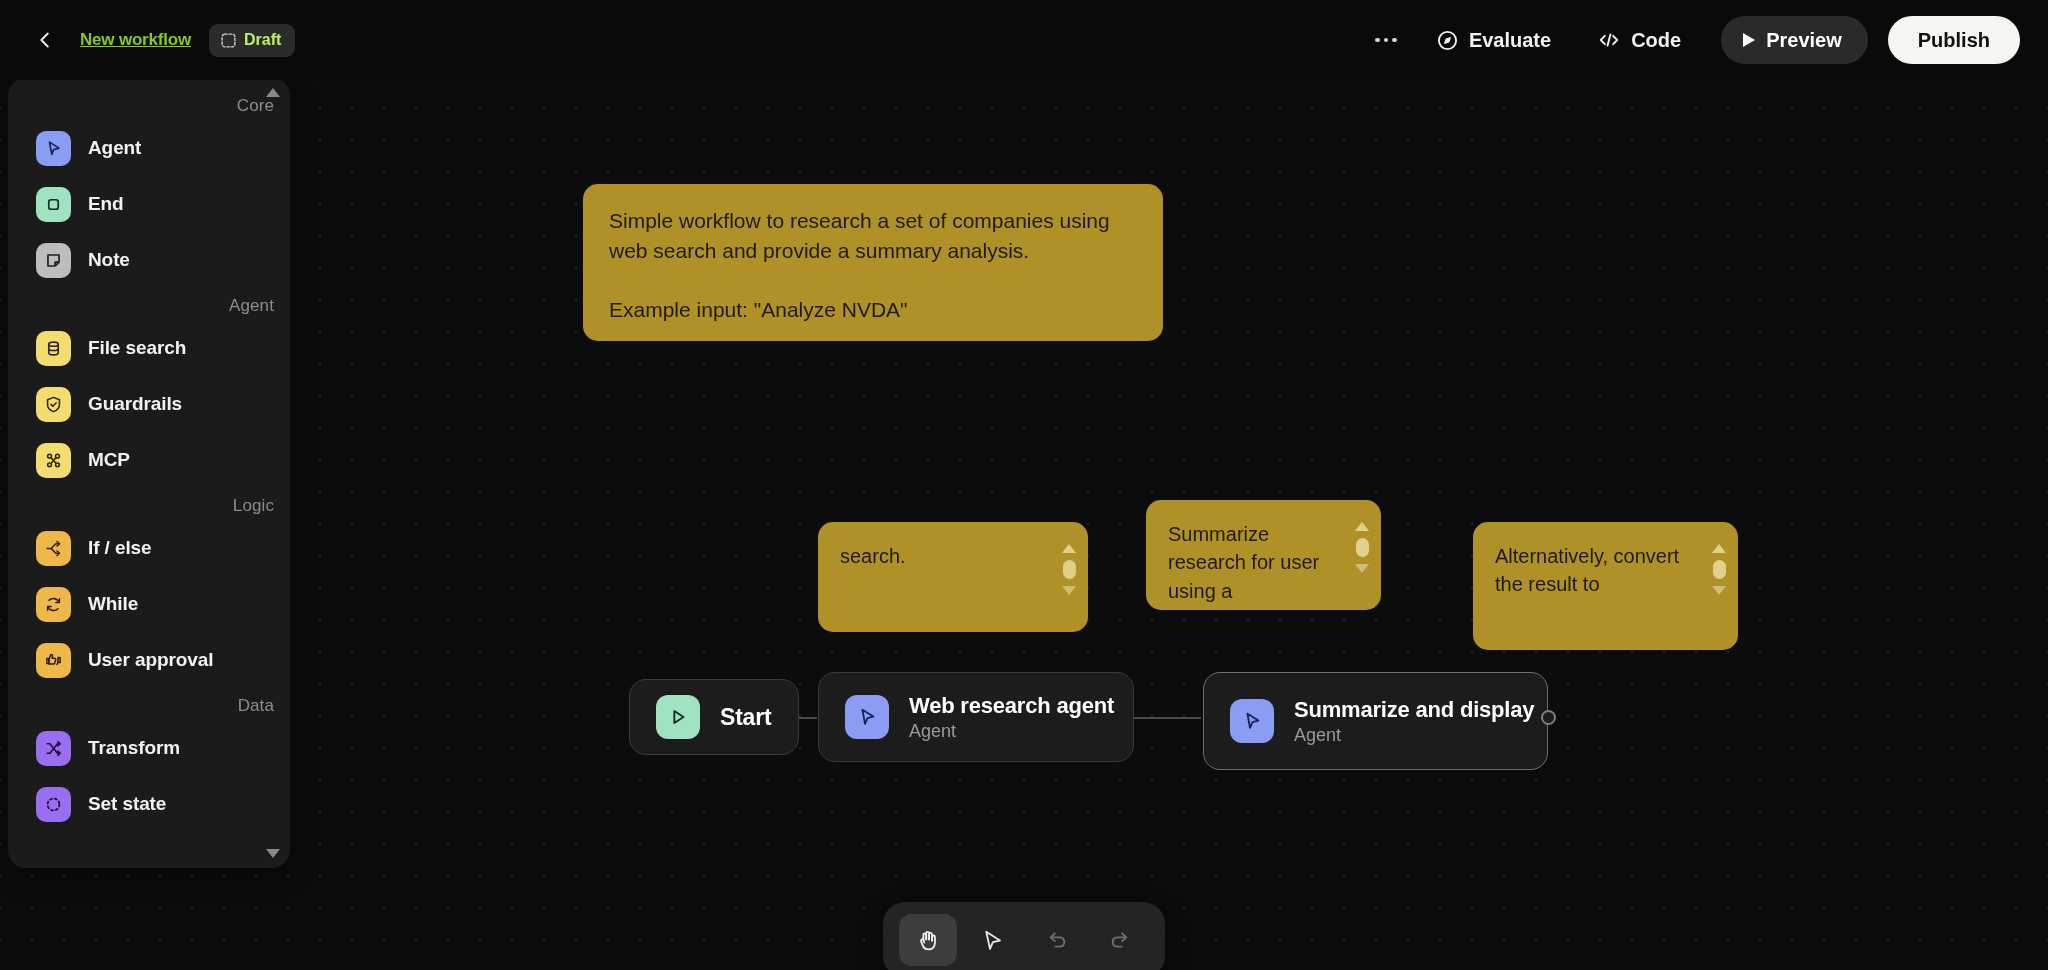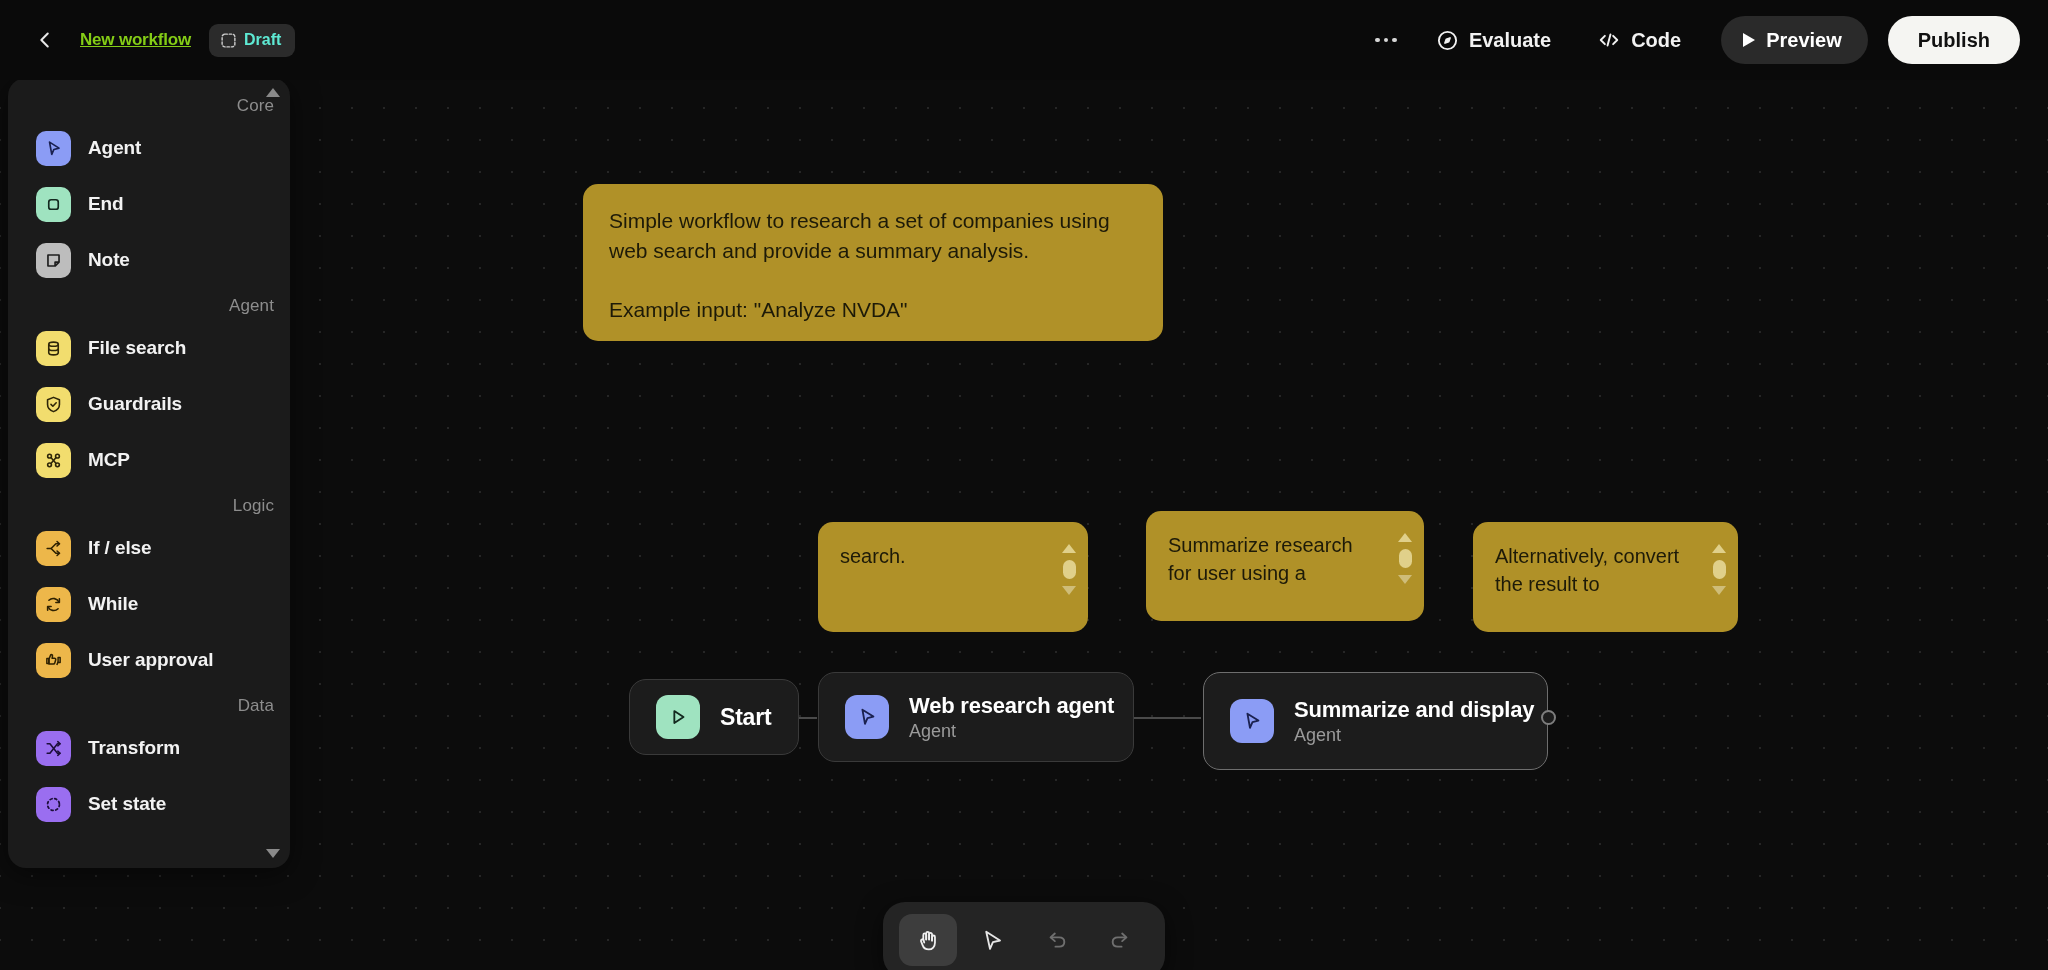--- a/index.html
+++ b/index.html
@@ -63,21 +63,21 @@
     text-decoration: underline;
   }
   .draft-badge {
     display: inline-flex;
     align-items: center;
     gap: 7px;
     height: 33px;
     padding: 0 14px 0 11px;
     border-radius: 9px;
     background: #2b2b2b;
-    color: #5eead4;
+    color: #bef264;
     font-size: 16px;
     font-weight: 600;
     cursor: pointer;
   }
 
   .topbar-right {
     margin-left: auto;
     display: flex;
     align-items: center;
     gap: 10px;
@@ -372,30 +372,30 @@
 
     <div class="note-sm" style="left:818px; top:522px; width:270px; height:110px;">
       <span>search.</span>
       <div class="note-scrollbar">
         <div class="nsb-up"></div>
         <div class="nsb-thumb"></div>
         <div class="nsb-down"></div>
       </div>
     </div>
 
-    <div class="note-sm" style="left:1146px; top:511px; width:278px; height:110px;">
+    <div class="note-sm" style="left:1146px; top:500px; width:235px; height:110px;">
       <span>Summarize research for user using a</span>
       <div class="note-scrollbar">
         <div class="nsb-up"></div>
         <div class="nsb-thumb"></div>
         <div class="nsb-down"></div>
       </div>
     </div>
 
-    <div class="note-sm" style="left:1473px; top:522px; width:265px; height:110px;">
+    <div class="note-sm" style="left:1473px; top:522px; width:265px; height:128px;">
       <span>Alternatively, convert the result to</span>
       <div class="note-scrollbar">
         <div class="nsb-up"></div>
         <div class="nsb-thumb"></div>
         <div class="nsb-down"></div>
       </div>
     </div>
 
     <div class="edge" style="left:749px; top:717px; width:68px;"></div>
     <div class="edge" style="left:1133px; top:717px; width:68px;"></div>

